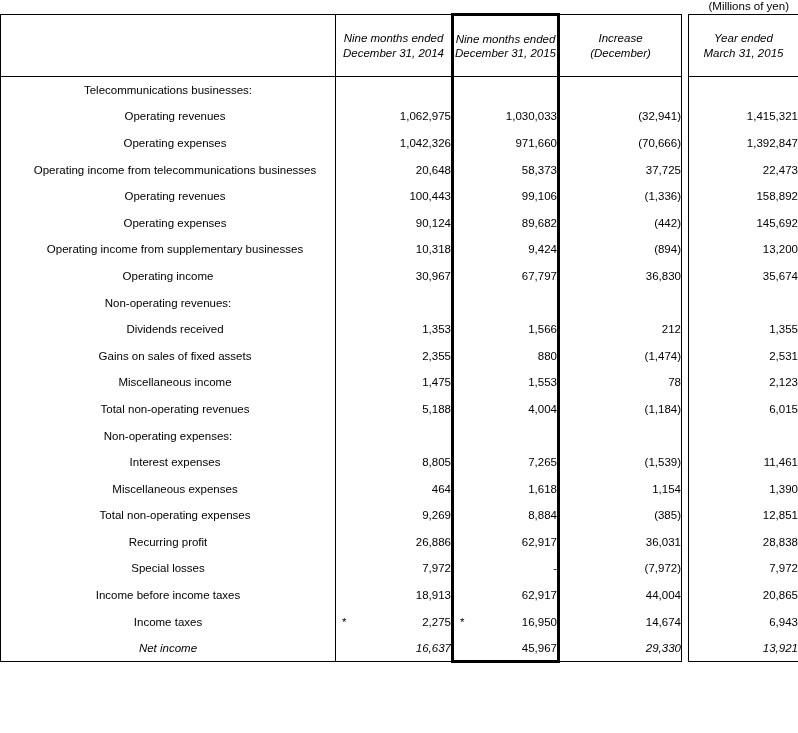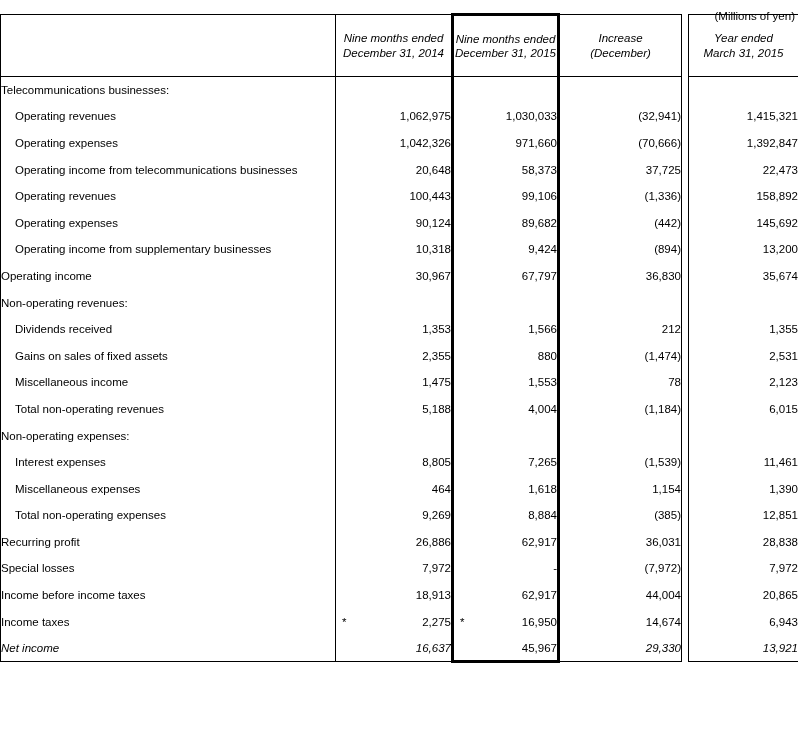--- a/index.html
+++ b/index.html
@@ -19,25 +19,24 @@
     position: relative;
     width: 798px;
     height: 733px;
     box-sizing: border-box;
   }
 
   
   .units-caption {
     position: absolute;
     top: -1px;
-    right: 3px;
+    right: 9px;
     font-size: 11.5px;
     line-height: 14px;
     white-space: nowrap;
-    margin-top: 10px;
   }
 
   
   .fin-table {
     position: absolute;
     top: 13px;
     left: 0px;
     width: 798px;
     border-collapse: collapse;
     table-layout: fixed;
@@ -82,21 +81,21 @@
   td.gapcell-blank {
     border-left: none;
     border-right: none;
     background: #fff;
   }
 
   
   tr.data-row td { height: 26.6px; }
 
   .lbl {
-    text-align: left;
+    text-align: center;
     padding-left: 5px;
     white-space: nowrap;
   }
   .lbl.ind1 { padding-left: 14px; }
 
   .num {
     text-align: right;
     padding-right: 9px;
     white-space: nowrap;
     position: relative;

